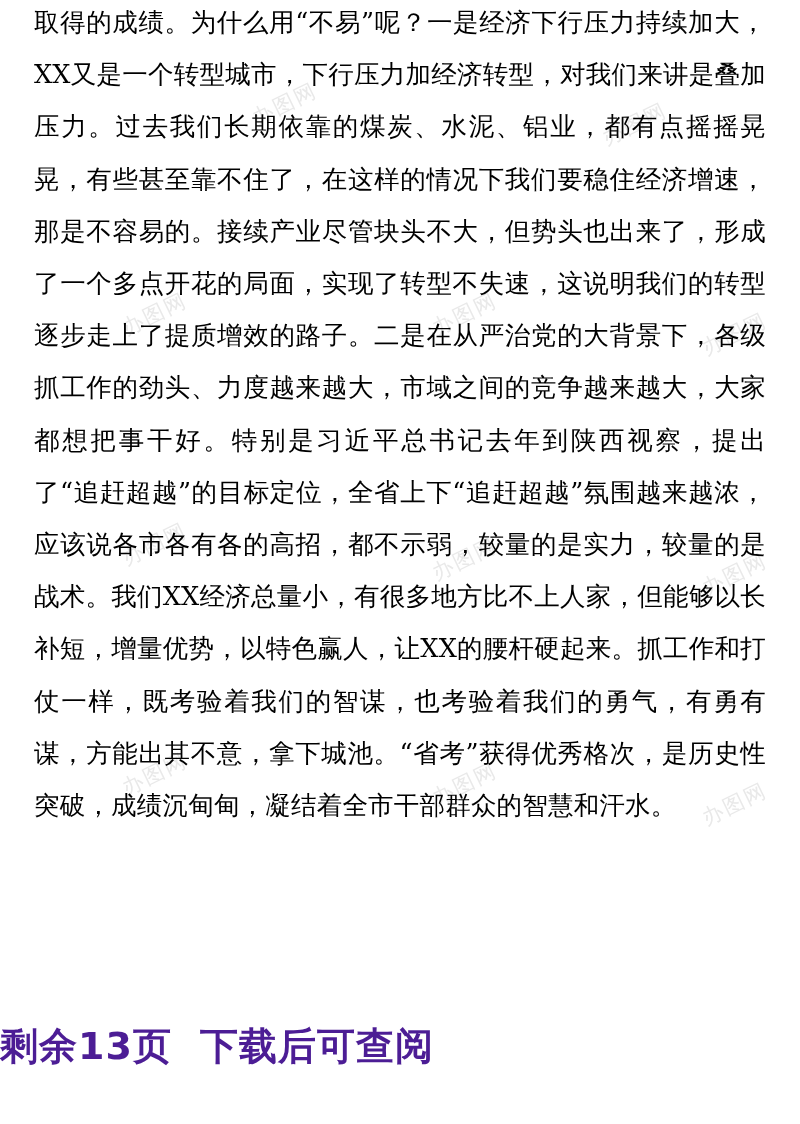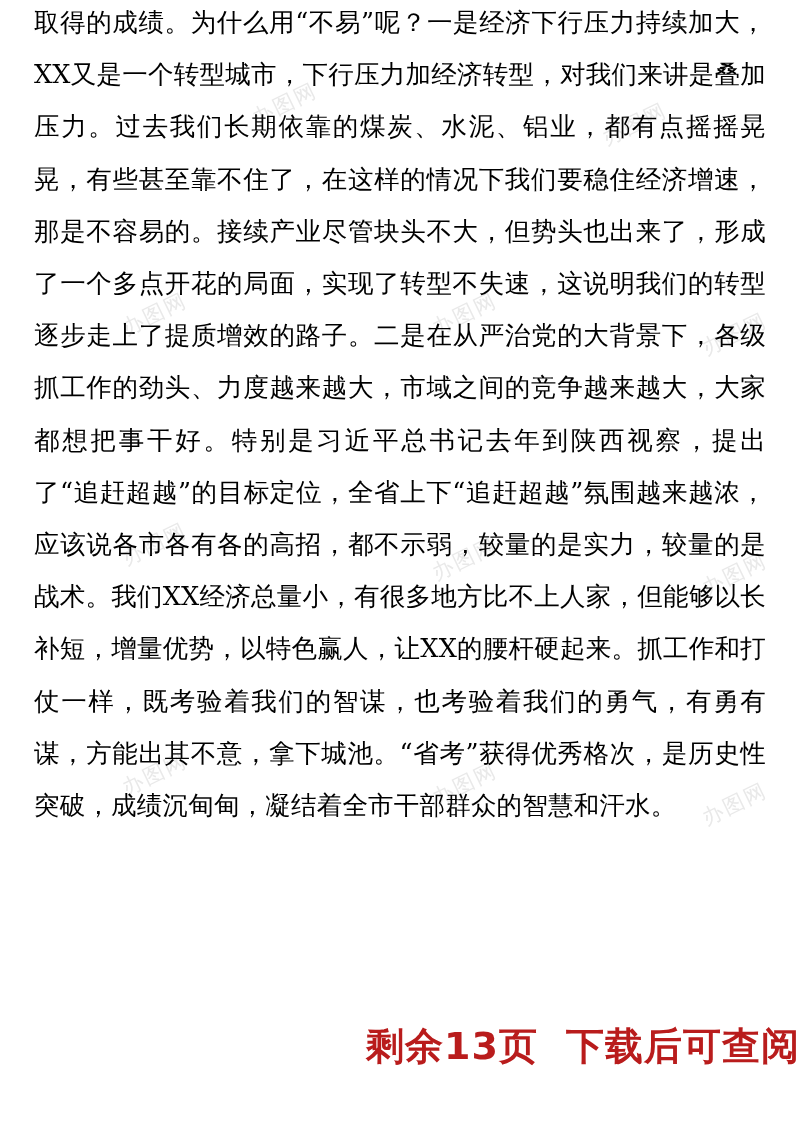--- a/index.html
+++ b/index.html
@@ -70,24 +70,24 @@
     white-space: nowrap;
     transform: rotate(-26deg);
     transform-origin: center center;
   }
 
   .footer-note {
     position: absolute;
     left: 0;
     right: 0;
     bottom: 52px;
-    text-align: right;
+    text-align: left;
     font-size: 38px;
     font-weight: bold;
-    color: #b91c1c;
+    color: #4c1d95;
     letter-spacing: 1px;
     font-family: "DejaVu Sans", "Liberation Sans", sans-serif;
     z-index: 3;
   }
   .footer-note .gap {
     display: inline-block;
     width: 28px;
   }
 </style>
 </head>

